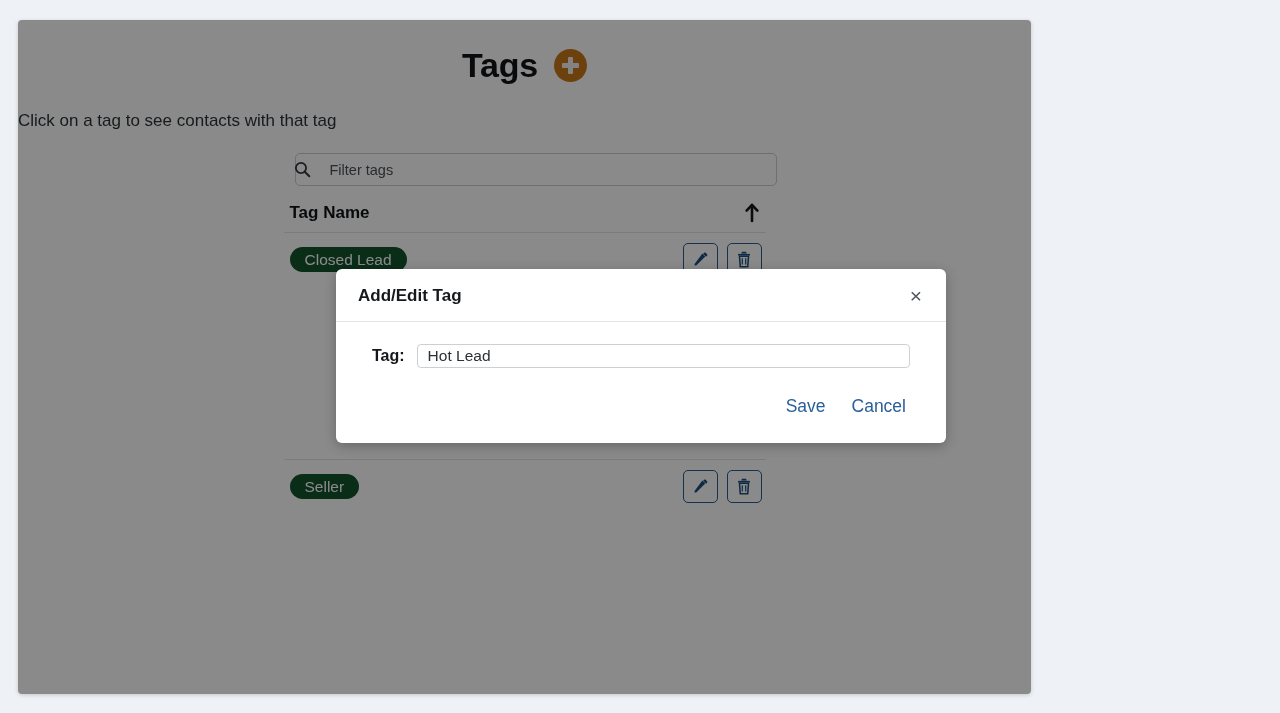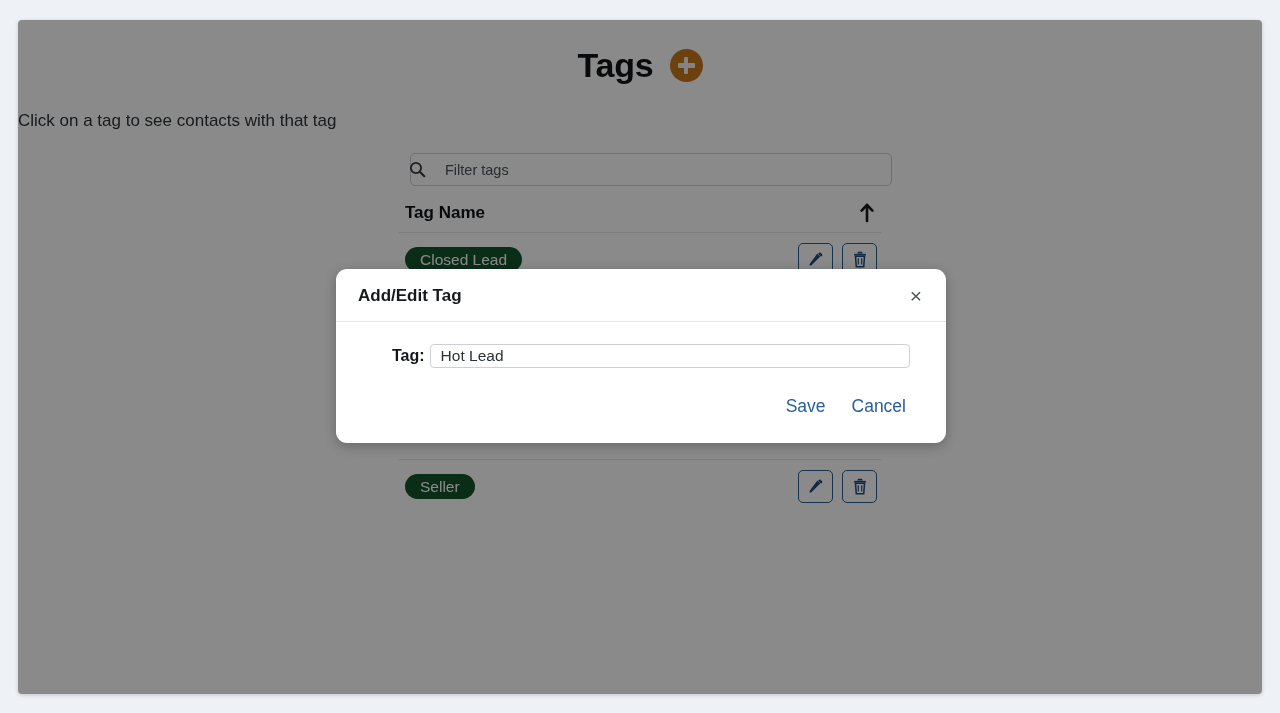--- a/index.html
+++ b/index.html
@@ -14,21 +14,21 @@
     background: #eef2f6;
     font-family: "Liberation Sans", sans-serif;
     position: relative;
   }
 
   
   .page-card {
     position: absolute;
     left: 18px;
     top: 20px;
-    width: 1244px;
+    width: 1013px;
     height: 674px;
     background: #ffffff;
     border-radius: 4px;
     box-shadow: 0 1px 4px rgba(0,0,0,0.18);
     overflow: hidden;
   }
 
   
   .backdrop {
     position: absolute;
@@ -183,21 +183,21 @@
   }
   .icon-btn svg { display: block; }
 
   
   .modal {
     position: absolute;
     left: 336px;
     top: 269px;
     width: 610px;
     background: #ffffff;
-    border-radius: 11px;
+    border-radius: 6px;
     box-shadow: 0 3px 12px rgba(0,0,0,0.25);
     z-index: 20;
     overflow: hidden;
   }
   .modal-header {
     display: flex;
     align-items: center;
     justify-content: space-between;
     padding: 16px 22px 15px 22px;
     border-bottom: 1px solid #e2e5e8;
@@ -214,22 +214,21 @@
     font-size: 21px;
     line-height: 1;
     color: #4e5459;
     font-family: "Liberation Sans", sans-serif;
     padding: 0 2px;
   }
   .modal-body {
     padding: 22px 36px 8px 36px;
     display: flex;
     align-items: center;
-    gap: 5px;
-    margin-left: 20px;
+    gap: 12px;
   }
   .field-label {
     font-size: 16px;
     font-weight: bold;
     color: #14181b;
     white-space: nowrap;
   }
   .tag-input {
     flex: 1;
     height: 24px;

